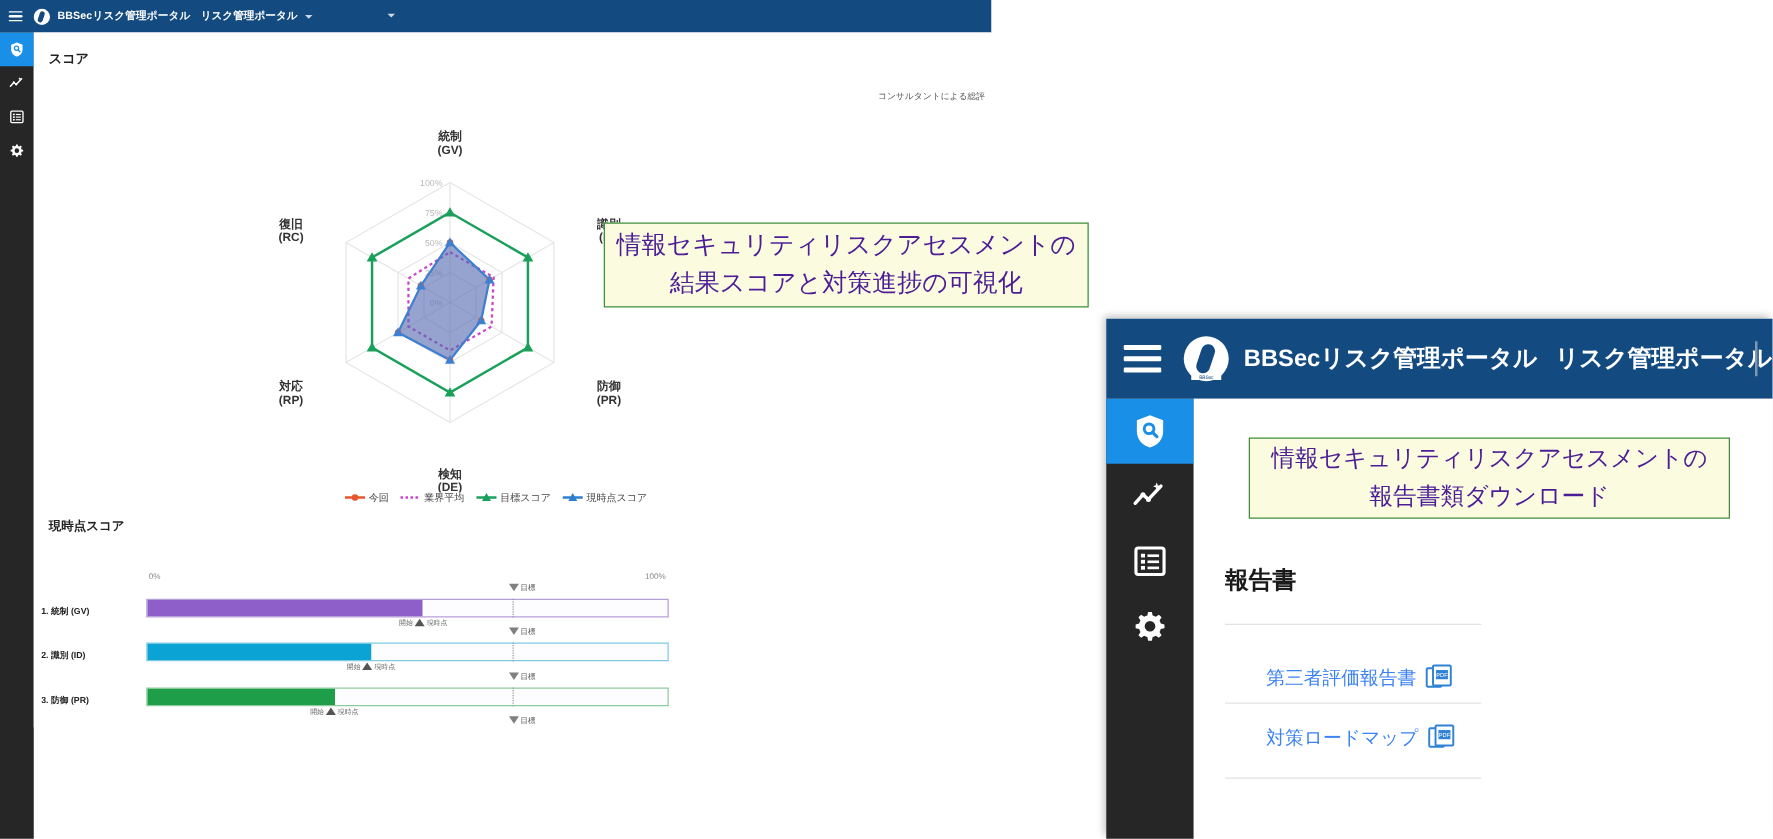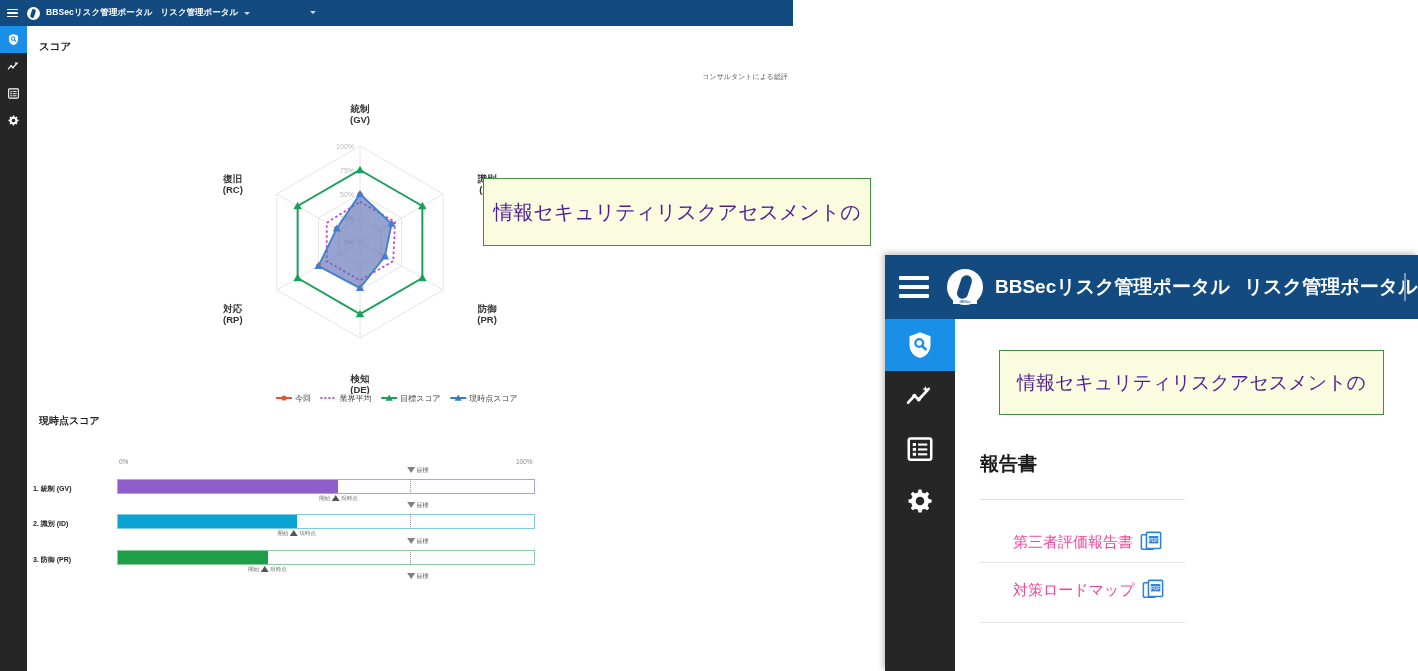--- a/index.html
+++ b/index.html
@@ -59,21 +59,21 @@
   #front-divider{position:absolute;right:12px;top:18px;width:2px;height:28px;background:#7d98b6;}
 
   #front-sidebar{position:absolute;left:0;top:64px;width:70px;height:352px;background:#262626;}
   .fsb-item{width:70px;height:52px;display:flex;align-items:center;justify-content:center;}
   .fsb-item.active{background:#1a8fe8;}
   .fsb-ico{width:30px;height:30px;display:block;}
 
   #front-body{position:absolute;left:70px;top:64px;width:463px;height:352px;background:#fff;}
   #report-heading{position:absolute;left:25px;top:132px;font-size:19px;font-weight:bold;color:#1a1a1a;}
   .rep-sep{position:absolute;left:25px;width:205px;height:1px;background:#e2e2e2;}
-  .rep-link{position:absolute;left:58px;font-size:15px;color:#ec4899;display:flex;align-items:center;gap:7px;white-space:nowrap;cursor:pointer;}
+  .rep-link{position:absolute;left:58px;font-size:15px;color:#3b82f6;display:flex;align-items:center;gap:7px;white-space:nowrap;cursor:pointer;}
   .pdf-ico{width:22px;height:22px;flex:none;}
 
   
   .callout{position:absolute;background:#fbfbe0;border:1.5px solid #3f8f3f;display:flex;flex-direction:column;align-items:center;justify-content:center;box-sizing:border-box;}
   .callout span{display:block;color:#4c1d95;white-space:nowrap;}
   #callout-left{left:483px;top:178px;width:388px;height:68px;}
   #callout-left span{font-size:20px;line-height:31px;}
   #callout-right{left:999px;top:350px;width:385px;height:65px;}
   #callout-right span{font-size:19px;line-height:30px;}
 </style>
@@ -344,16 +344,18 @@
         <rect x="9.6" y="5.5" width="10.4" height="8" fill="#2f82d6"></rect>
         <text x="14.8" y="11.6" font-size="5" fill="#fff" text-anchor="middle" font-family="Liberation Sans, sans-serif">PDF</text>
       </svg>
     </div>
     <div class="rep-sep" style="top:303px;"></div>
   </div>
 </div>
 
 <div class="callout" id="callout-left">
   <span>情報セキュリティリスクアセスメントの</span>
+  <span>結果スコアと対策進捗の可視化</span>
 </div>
 <div class="callout" id="callout-right">
   <span>情報セキュリティリスクアセスメントの</span>
+  <span>報告書類ダウンロード</span>
 </div>
 
 </body></html>

